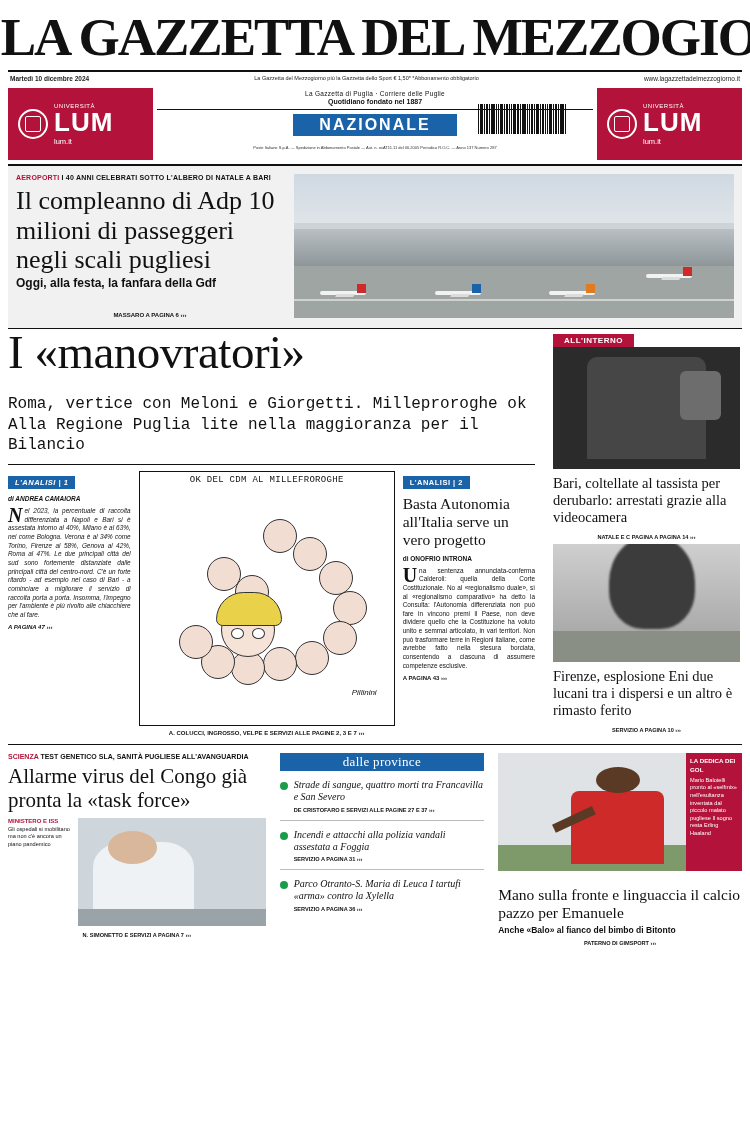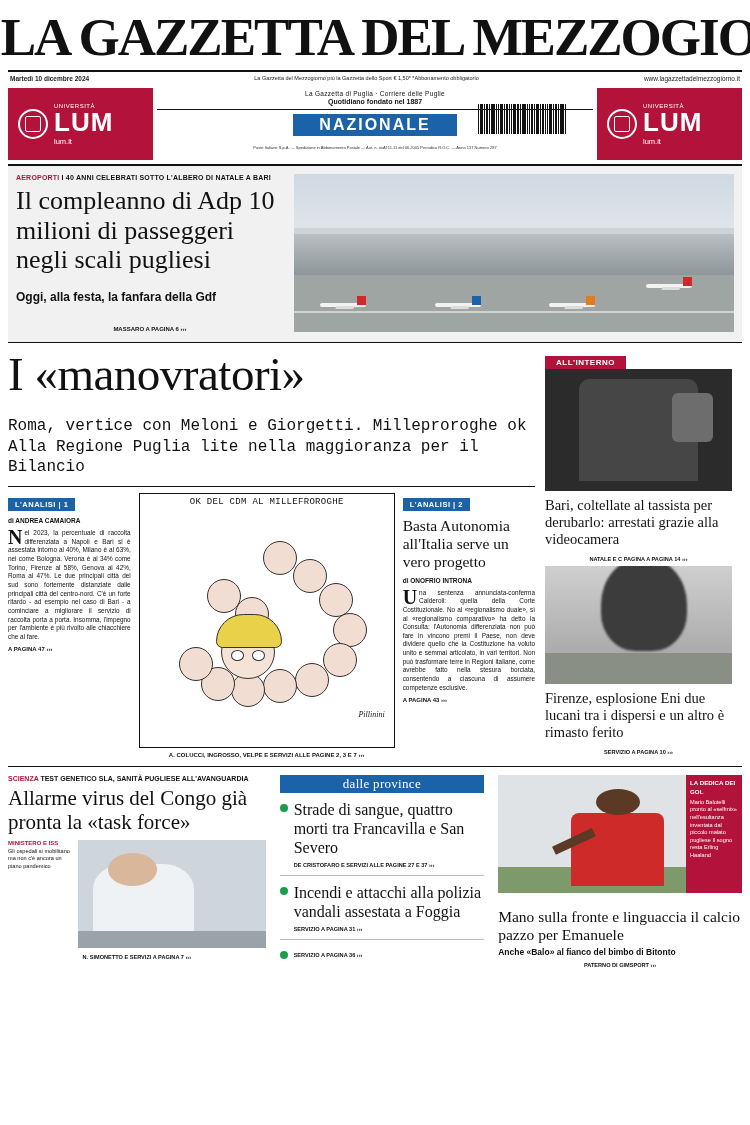--- a/index.html
+++ b/index.html
@@ -81,21 +81,21 @@
     border-bottom: 1px solid #111;
   }
   .top-left { width: 268px; }
   .kicker { font-size: 7px; font-weight: bold; letter-spacing: .2px; }
   .kicker .kred { color: #b3123a; }
   .top-head {
     font-family: "Liberation Serif", serif; font-size: 26px; line-height: 1.12;
     margin-top: 5px; font-weight: normal;
   }
   .top-sub {
-    font-family: "Liberation Sans", sans-serif; font-size: 12px; margin-top: 16px;
+    font-family: "Liberation Sans", sans-serif; font-size: 12px; margin-top: 2px;
     font-weight: bold;
   }
   .top-credit { font-size: 6px; font-weight: bold; margin-top: 22px; text-align: center; }
   .photo {
     flex: 1; position: relative; overflow: hidden; background: #8fa8bd;
   }
   
   .ph-sky { position: absolute; inset: 0; background: linear-gradient(#cfd9e2, #e4e8ea 45%, #d7d4cd 100%); }
   .ph-terminal {
     position: absolute; left: 0; top: 38%; width: 100%; height: 26%;
@@ -103,36 +103,36 @@
   }
   .ph-roof { position: absolute; left: 0; top: 34%; width: 100%; height: 7%; background: #cdd3d6; }
   .ph-apron { position: absolute; left: 0; bottom: 0; width: 100%; height: 36%; background: #9ea5a3; }
   .ph-strip { position: absolute; bottom: 12%; left: 0; width: 100%; height: 2px; background: #cfd2cd; }
   .plane { position: absolute; bottom: 14%; width: 46px; height: 10px; }
   .plane .body { position: absolute; left: 0; top: 3px; width: 100%; height: 4px; background: #f2f2f2; border-radius: 3px; }
   .plane .tail { position: absolute; right: 0; top: -4px; width: 9px; height: 9px; }
   .plane .wing { position: absolute; left: 16px; top: 6px; width: 18px; height: 3px; background: #dcdcdc; transform: skewX(-30deg); }
 
   
-  .mid { display: flex; gap: 10px; margin-top: 8px; }
+  .mid { display: flex; gap: 18px; }
   .mid-left { width: 527px; }
   .mid-right { width: 187px; }
   .main-head {
     font-family: "Liberation Serif", serif; font-size: 47px; line-height: 1;
     letter-spacing: -0.5px;
   }
   .main-deck {
     font-family: Liberation Mono, monospace; font-size: 16px; line-height: 1.3;
     margin-top: 18px;
   }
   .thin-rule { height: 1px; background: #111; margin: 8px 0 0; }
 
   
   .cols { display: flex; gap: 8px; margin-top: 6px; }
-  .col-a { width: 127px; }
+  .col-a { width: 127px; font-style: italic; }
   .col-cartoon { width: 265px; }
   .col-c { width: 137px; }
   .tag {
     display: inline-block; background: #1b63a8; color: #fff;
     font-size: 7.5px; font-weight: bold; padding: 2px 7px; letter-spacing: .5px;
   }
   .an-head {
     font-family: "Liberation Serif", serif; font-size: 15.5px; line-height: 1.15;
     margin-top: 6px;
   }
@@ -155,21 +155,21 @@
   }
   .cat-face {
     position: absolute; left: 78px; top: 118px; width: 54px; height: 54px;
     border-radius: 50%; background: #f6e3d7; border: 1.5px solid #333;
   }
   .cat-hair {
     position: absolute; left: -6px; top: -12px; width: 66px; height: 34px;
     background: #e9d24a; border-radius: 34px 34px 8px 8px; border: 1.5px solid #333;
   }
   .cat-eye { position: absolute; top: 24px; width: 13px; height: 11px; border: 1.5px solid #333; border-radius: 50%; background:#fff;}
-  .cat-sign { position: absolute; right: 6px; bottom: 6px; font-size: 8px; font-style: italic; font-family: Liberation Serif, serif;}
+  .cat-sign { position: absolute; right: 14px; bottom: 6px; font-size: 8px; font-style: italic; font-family: Liberation Sans, sans-serif;}
   .cartoon-cap { font-size: 6px; font-weight: bold; text-align: center; margin-top: 4px; }
 
   
   .ai-box { background: #b3123a; color: #fff; font-size: 8px; font-weight: bold; padding: 2px 11px; letter-spacing: .5px; display:inline-block; }
   .ph-dark { background: #2b2b2b; height: 122px; position: relative; overflow: hidden; }
   .ph-dark .seat { position: absolute; left: 18%; top: 8%; width: 64%; height: 84%; background: #464646; border-radius: 10px 10px 0 0; }
   .ph-dark .hl { position: absolute; right: 10%; top: 20%; width: 22%; height: 40%; background: #6d6d6d; border-radius: 6px; }
   .r-head { font-family: "Liberation Serif", serif; font-size: 14.5px; line-height: 1.18; margin-top: 6px; }
   .r-credit { font-size: 5.6px; font-weight: bold; margin-top: 8px; text-align: center; }
   .ph-fire { height: 118px; position: relative; overflow: hidden; background: linear-gradient(#cfcfcf,#9e9e9e); margin-top: 4px;}
@@ -192,21 +192,21 @@
   .ph-lab .head2 { position: absolute; left: 16%; bottom: 58%; width: 26%; height: 30%; background: #d8b79a; border-radius: 50%; }
   .ph-lab .bench { position: absolute; bottom: 0; width: 100%; height: 16%; background: #9aa3a8; }
   .b-credit { font-size: 5.6px; font-weight: bold; text-align: center; margin-top: 6px;}
 
   .dalle {
     background: #1b63a8; color: #fff; font-family: "Liberation Serif", serif;
     font-size: 13px; text-align: center; padding: 1px 0; letter-spacing: .3px;
   }
   .prov-item { display: flex; gap: 6px; margin-top: 8px; }
   .bullet { width: 8px; height: 8px; border-radius: 50%; background: #1b9c4a; flex: none; margin-top: 3px;}
-  .prov-head { font-family: "Liberation Serif", serif; font-size: 16px; line-height: 1.18; }
+  .prov-head { font-family: "Liberation Serif", serif; font-size: 10px; line-height: 1.18; font-style: italic; }
   .prov-ref { font-size: 5.6px; font-weight: bold; margin-top: 4px; }
   .prov-rule { height: 1px; background: #bbb; margin-top: 7px; }
 
   .sport-wrap { position: relative; }
   .ph-sport { height: 118px; background: #dfe3e6; position: relative; overflow: hidden; }
   .ph-sport .grass { position: absolute; bottom: 0; width: 100%; height: 22%; background: #7f9a6a; }
   .ph-sport .torso { position: absolute; left: 30%; bottom: 6%; width: 38%; height: 62%; background: #cf2a2a; border-radius: 8px 8px 0 0;}
   .ph-sport .head3 { position: absolute; left: 40%; bottom: 66%; width: 18%; height: 22%; background: #5a3a24; border-radius: 50%; }
   .ph-sport .arm { position: absolute; left: 22%; bottom: 40%; width: 18%; height: 8%; background: #5a3a24; transform: rotate(-25deg); }
   .dedica {
@@ -449,20 +449,21 @@
         <div>
           <div class="prov-head">Incendi e attacchi alla polizia vandali assestata a Foggia</div>
           <div class="prov-ref">SERVIZIO A PAGINA 31 ›››</div>
         </div>
       </div>
       <div class="prov-rule"></div>
 
       <div class="prov-item">
         <div class="bullet"></div>
         <div>
+          <div class="prov-head">Parco Otranto-S. Maria di Leuca I tartufi «arma» contro la Xylella</div>
           <div class="prov-ref">SERVIZIO A PAGINA 36 ›››</div>
         </div>
       </div>
     </div>
 
     <div class="b-right sport-wrap">
       <div class="ph-sport">
         <div class="grass"></div>
           <div class="torso"></div>
           <div class="head3"></div>

